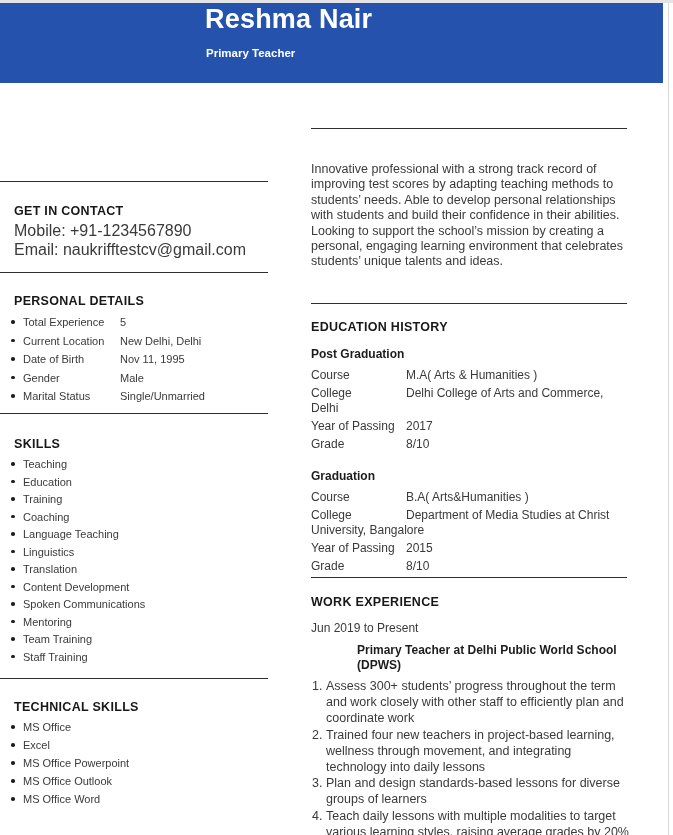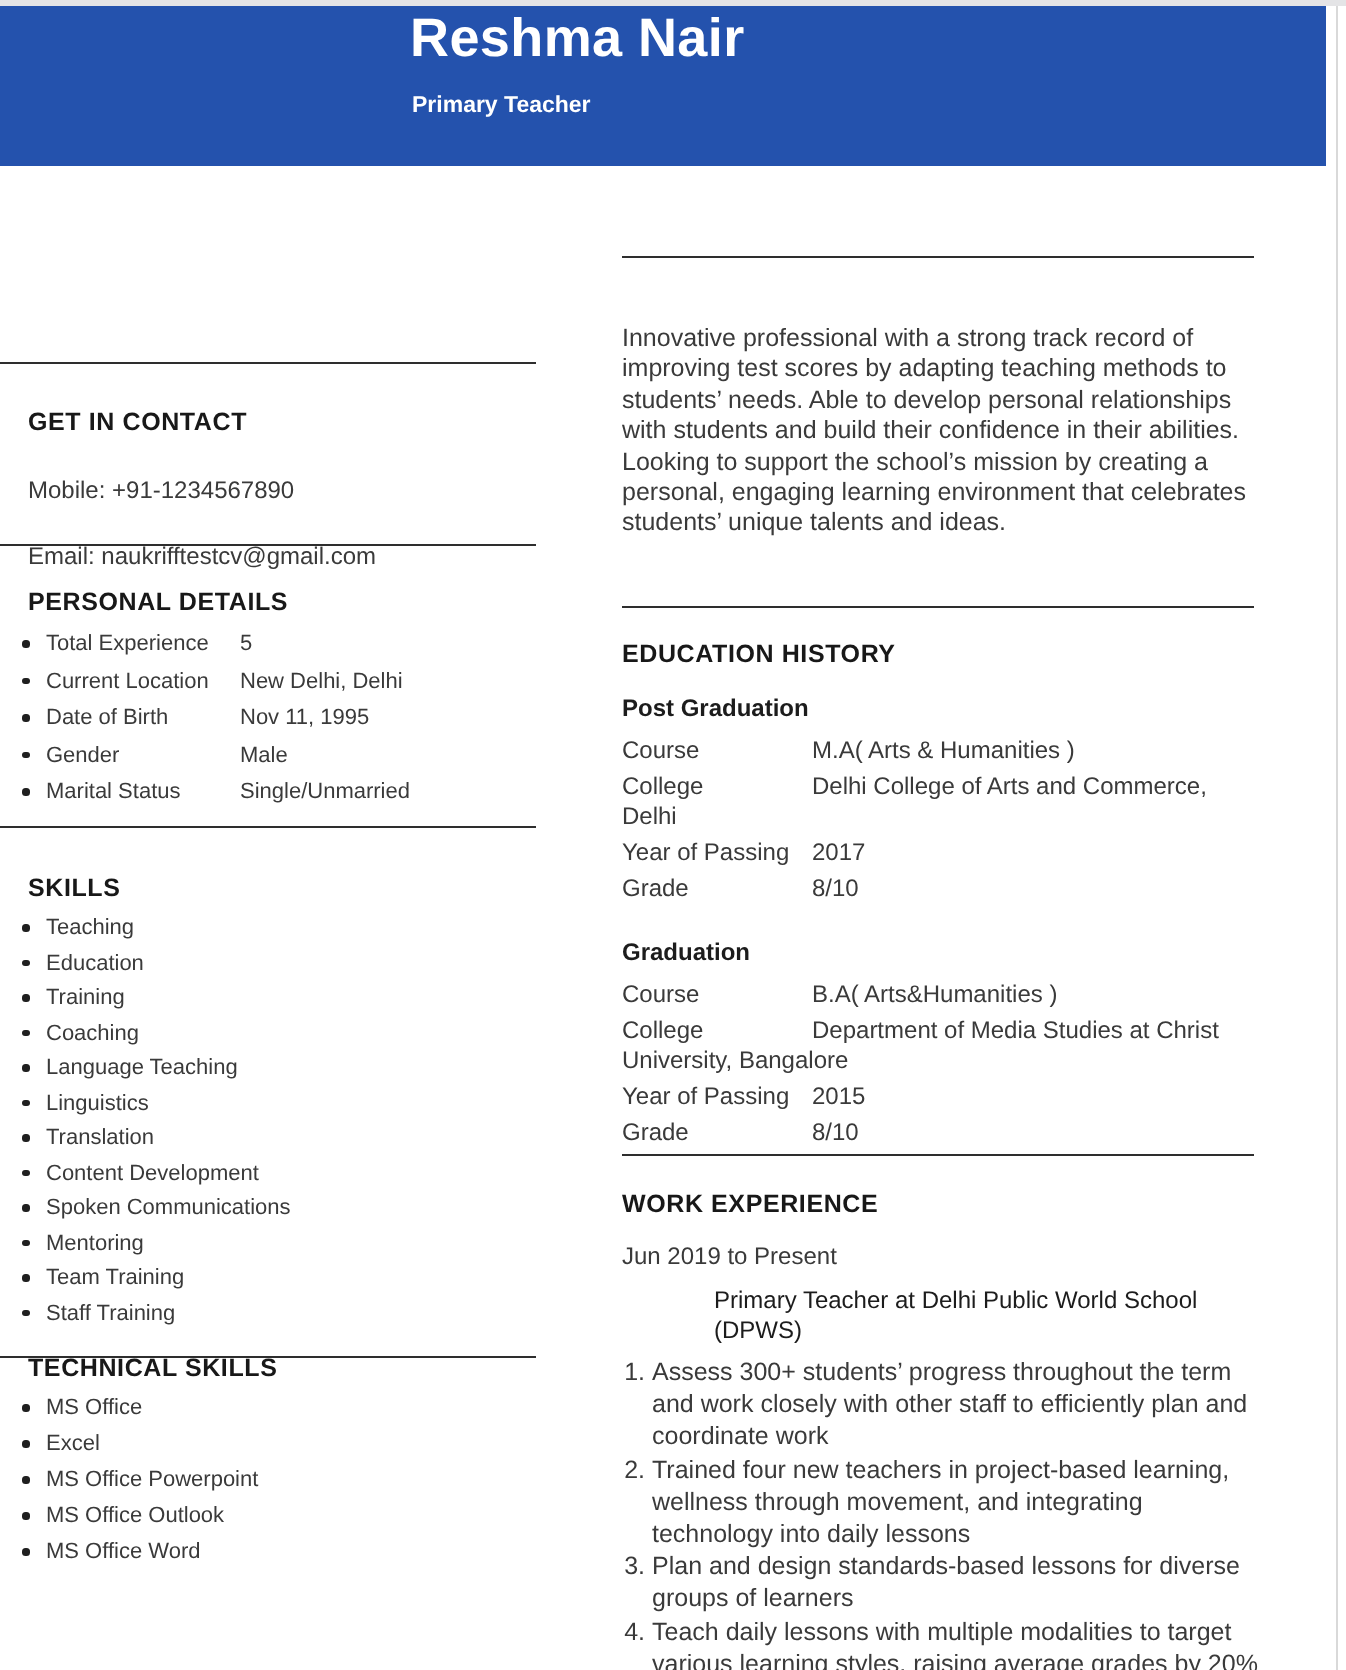--- a/index.html
+++ b/index.html
@@ -48,25 +48,25 @@
   .hr-r.d2 { top: 303px; }
   .hr-r.d3 { top: 577px; }
 
   .sec-title {
     font-size: 12.5px; font-weight: 700; color: #181818;
     letter-spacing: 0.3px; line-height: 16px;
   }
 
   
   .sec-contact  { position: absolute; left: 14px; top: 203px; width: 252px; }
-  .contact-line { margin-top: 19px; font-size: 12px; line-height: 14px; color: #3a3a3a; }
+  .contact-line { margin-top: 5px; font-size: 16px; line-height: 14px; color: #3a3a3a; }
 
   .sec-personal { position: absolute; left: 14px; top: 293px; width: 256px; }
   .sec-skills   { position: absolute; left: 14px; top: 436px; width: 252px; }
-  .sec-tech     { position: absolute; left: 14px; top: 676px; width: 252px; }
+  .sec-tech     { position: absolute; left: 14px; top: 699px; width: 252px; }
 
   .blist { list-style: none; margin: 6px 0 0 0; padding: 0; }
   .blist li {
     position: relative; padding-left: 9px;
     font-size: 11px; line-height: 14px; margin-bottom: 4.5px; color: #3a3a3a;
   }
   .blist li::before {
     content: ""; position: absolute; left: -3px; top: 5px;
     width: 3.5px; height: 3.5px; border-radius: 50%; background: #1f1f1f;
   }
@@ -82,21 +82,21 @@
 
   .sec-education { position: absolute; left: 311px; top: 319px; width: 318px; }
   .edu-heading { margin-top: 12px; font-size: 12px; font-weight: 700; color: #1c1c1c; line-height: 15px; }
   .edu-heading.second { margin-top: 17px; }
   .edu-rows { margin-top: 6px; }
   .erow { font-size: 12px; line-height: 15px; margin-bottom: 3px; color: #3a3a3a; }
   .rl { display: inline-block; width: 95px; vertical-align: top; }
 
   .sec-work { position: absolute; left: 311px; top: 594px; width: 318px; }
   .work-period { margin-top: 11px; font-size: 12px; line-height: 15px; color: #3a3a3a; }
-  .work-role { margin-top: 7px; font-size: 12px; font-weight: 400; color: #1c1c1c; line-height: 15px; padding-left: 46px; }
+  .work-role { margin-top: 7px; font-size: 12px; font-weight: 700; color: #1c1c1c; line-height: 15px; padding-left: 46px; }
   .work-list { margin: 5px 0 0 0; padding-left: 15px; }
   .work-list li { font-size: 12.5px; line-height: 16.2px; color: #3a3a3a; }
 </style>
 </head>
 <body>
 
 <div class="page">
 
   <div class="top-strip"></div>
   <div class="page-edge"></div>

